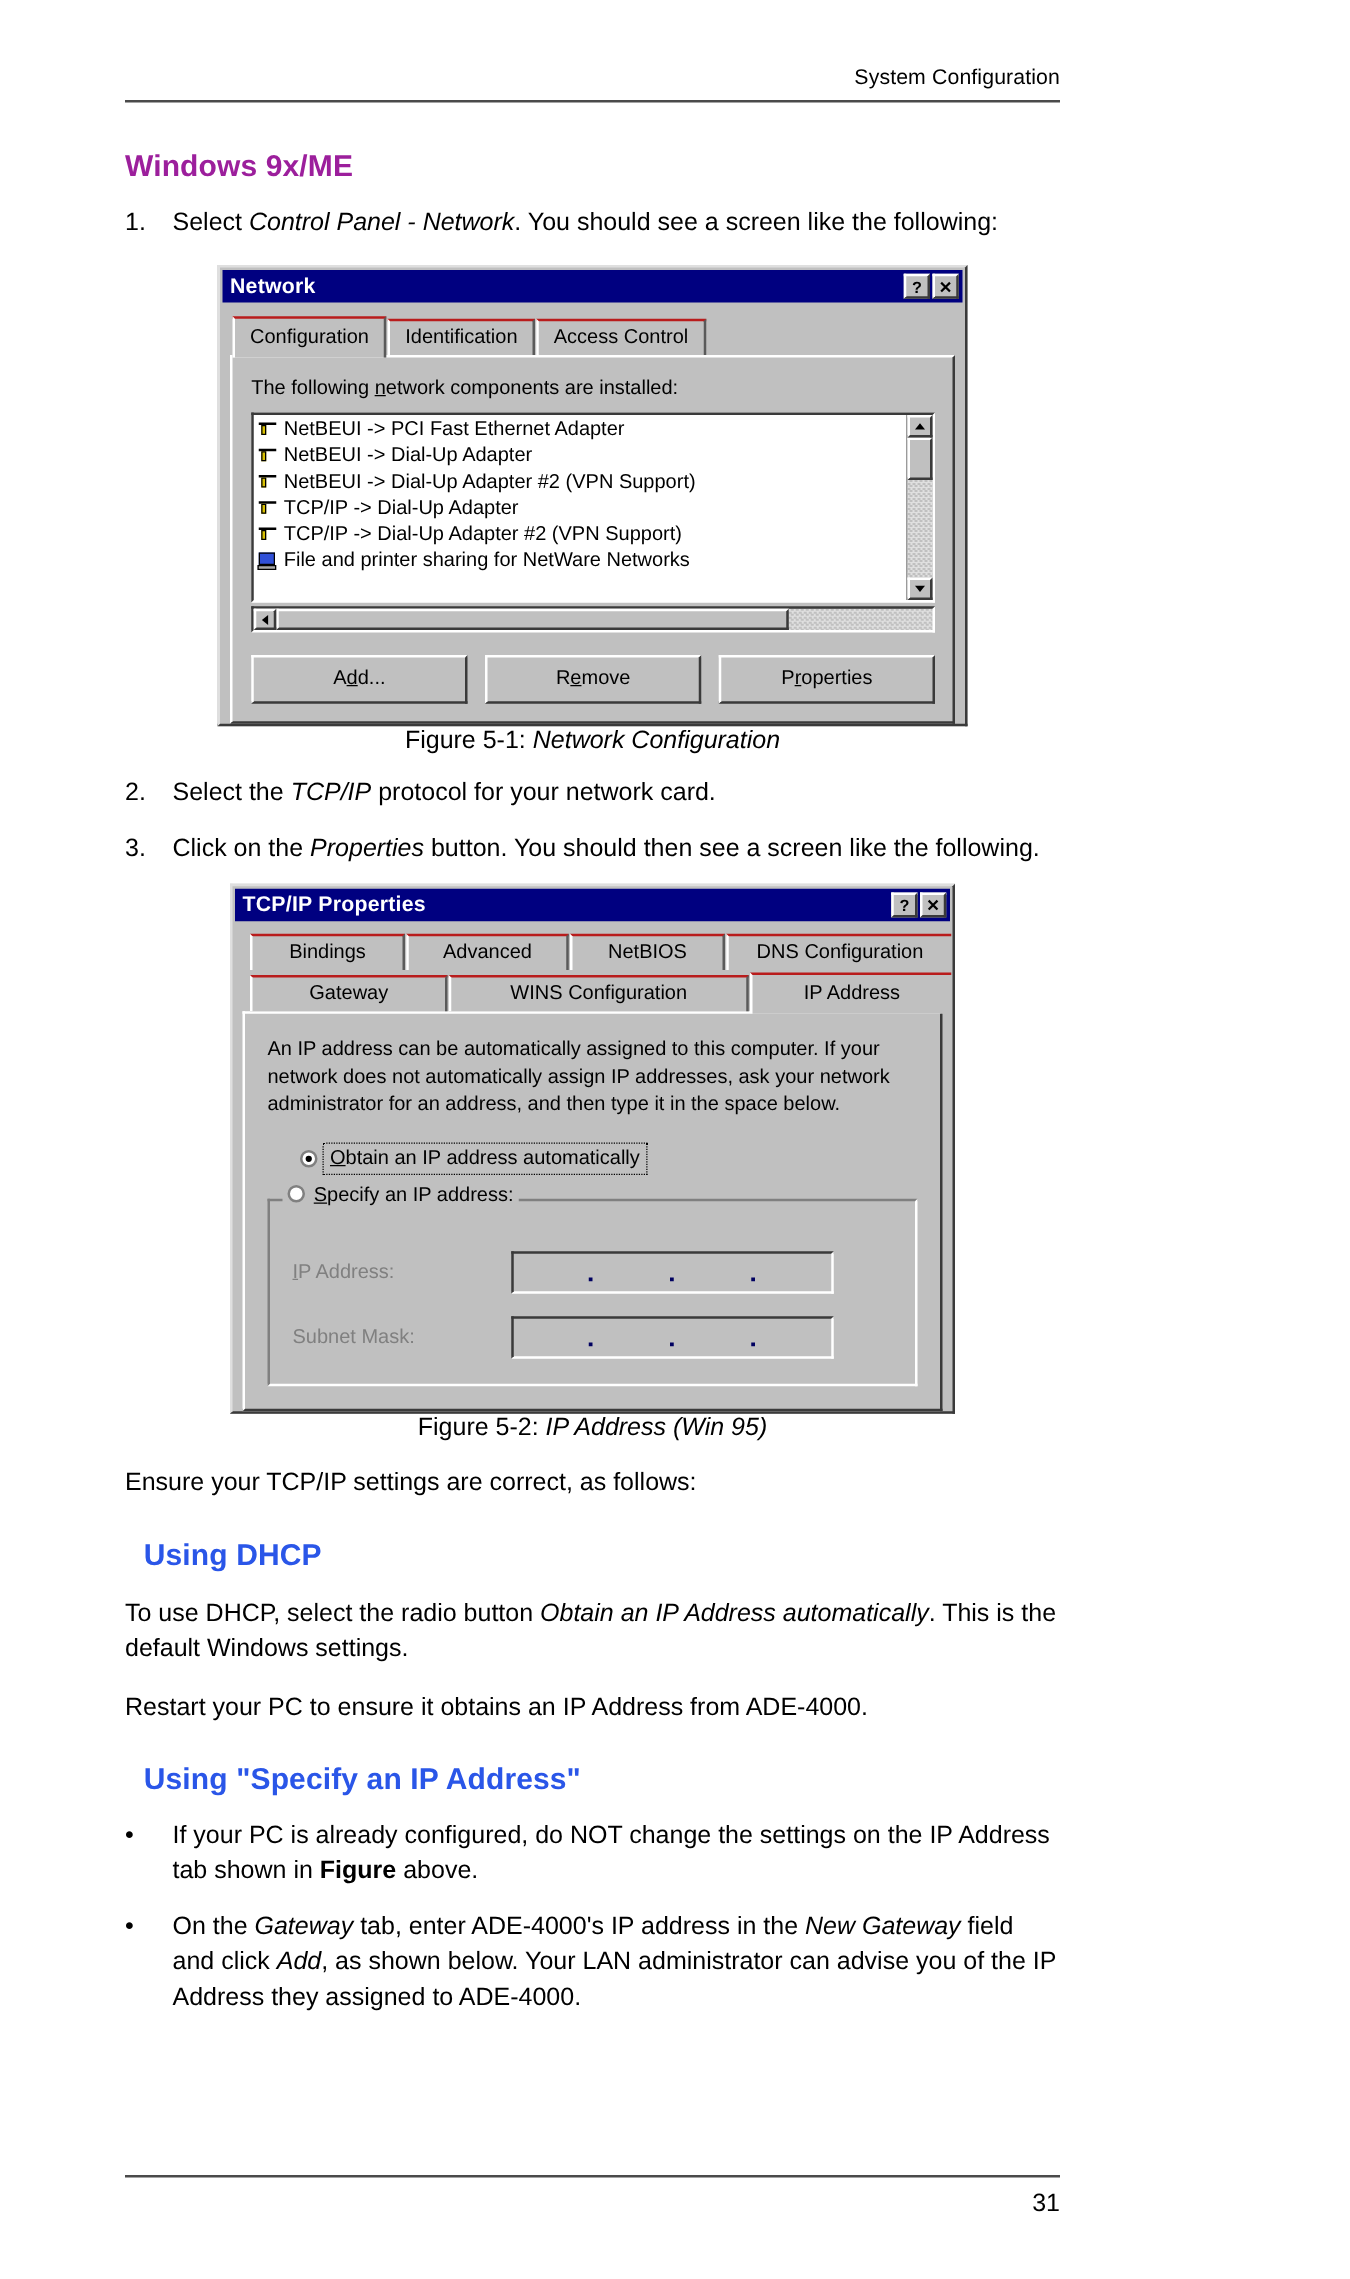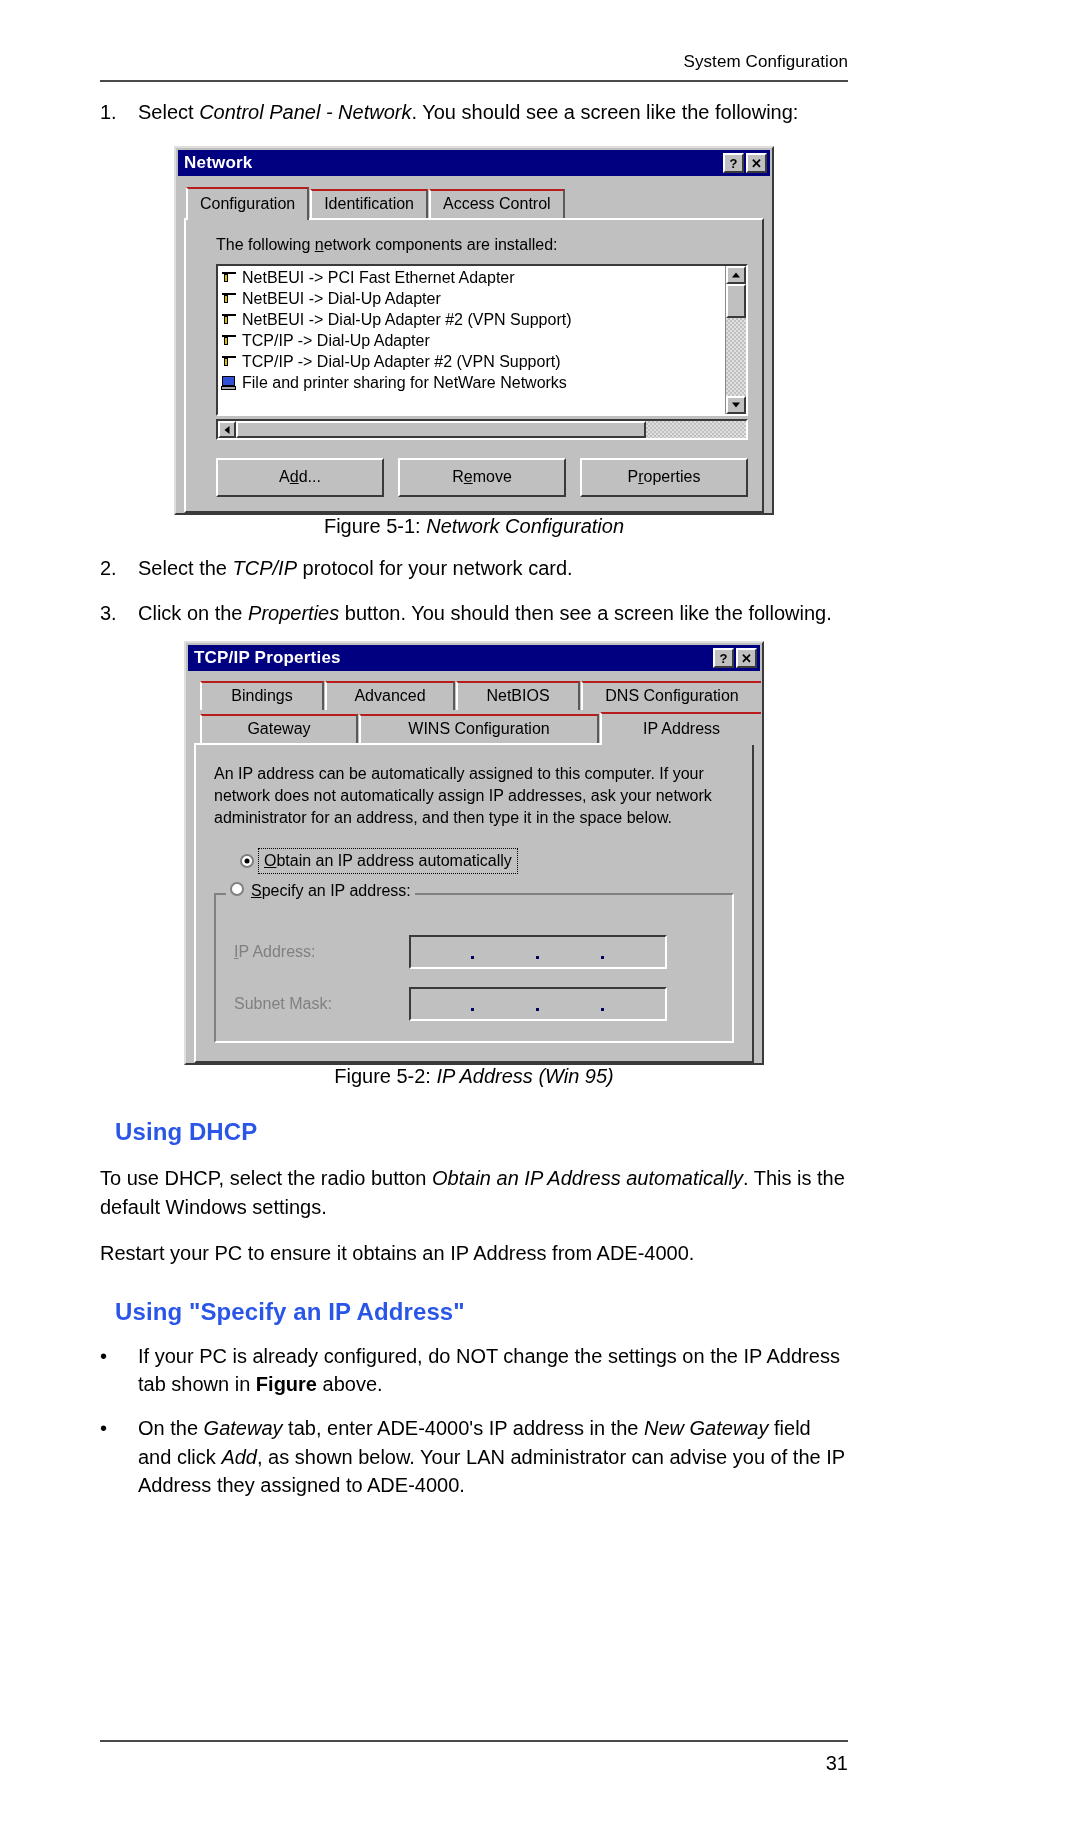--- a/index.html
+++ b/index.html
@@ -173,21 +173,21 @@
     top: 2px;
   }
 
   .tabpage {
     background: #c0c0c0;
     border-top: 2px solid #ffffff;
     border-left: 2px solid #ffffff;
     border-right: 2px solid #3a3a3a;
     border-bottom: 2px solid #3a3a3a;
     margin: 0 8px 0 8px;
-    padding: 16px 14px 14px 30px;
+    padding: 16px 14px 14px 15px;
     position: relative;
     z-index: 1;
   }
 
   .lbl { font-size: 16px; }
   .u { text-decoration: underline; }
 
   
   .listbox {
     margin-top: 10px;
@@ -470,20 +470,21 @@
 </head>
 <body>
 
 <div class="page">
 
   <div class="header-row">
     <span>System Configuration</span>
   </div>
   <div class="header-rule"></div>
 
+  <h2 class="sec-purple">Windows 9x/ME</h2>
 
   <div class="num-item">
     <span class="num">1.</span>
     <span class="txt"><span>Select </span><i>Control Panel - Network</i><span>. You should see a screen like the following:</span></span>
   </div>
 
   <div class="figure-wrap">
     <div class="w95 w95-outer" style="width:600px;">
 
       <div class="titlebar">
@@ -643,20 +644,21 @@
           </div>
         </div>
       </div>
     </div>
   </div>
 
   <div class="caption">
     <span>Figure 5-2: </span><span class="cap-it">IP Address (Win 95)</span>
   </div>
 
+  <p class="body">Ensure your TCP/IP settings are correct, as follows:</p>
 
   <h2 class="sec-blue">Using DHCP</h2>
 
   <p class="body"><span>To use DHCP, select the radio button </span><i>Obtain an IP Address automatically</i><span>. This is the default Windows settings.</span></p>
 
   <p class="body">Restart your PC to ensure it obtains an IP Address from ADE-4000.</p>
 
   <h2 class="sec-blue">Using "Specify an IP Address"</h2>
 
   <div class="bullet-item">

